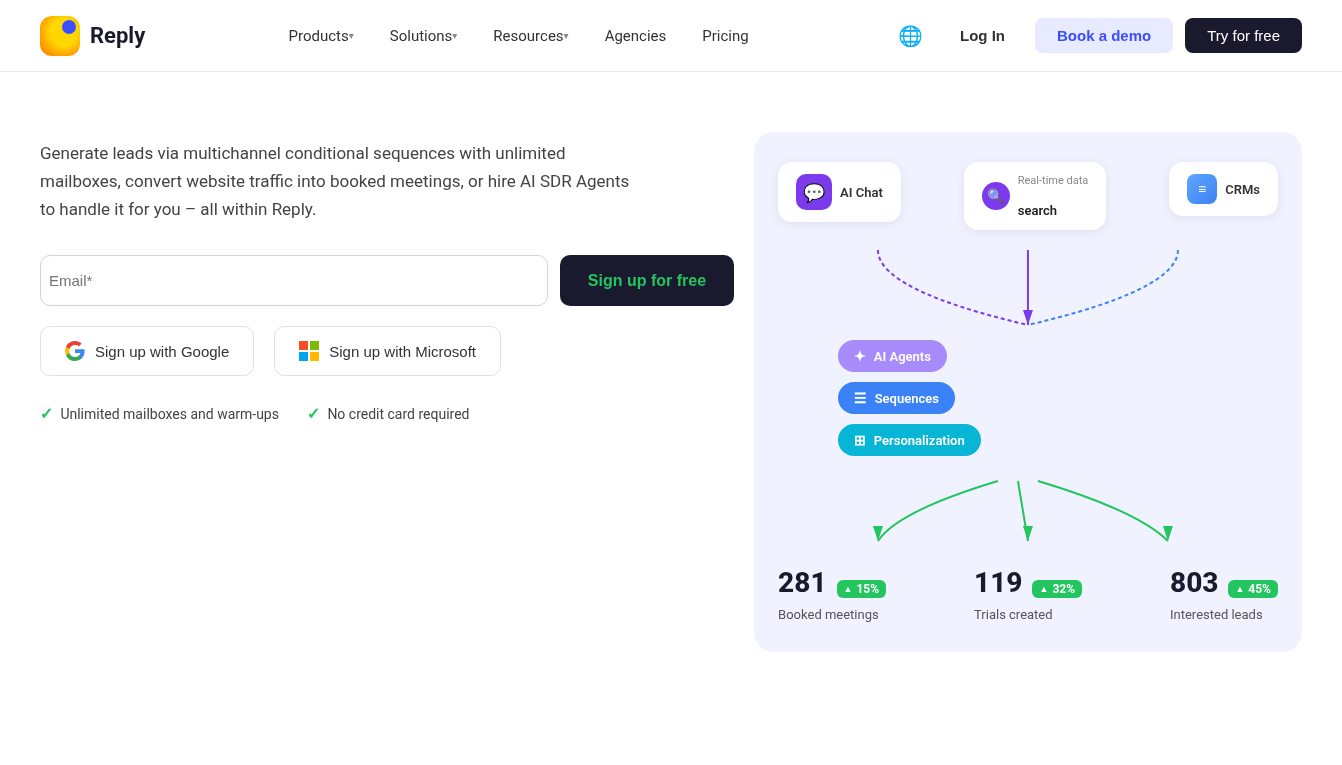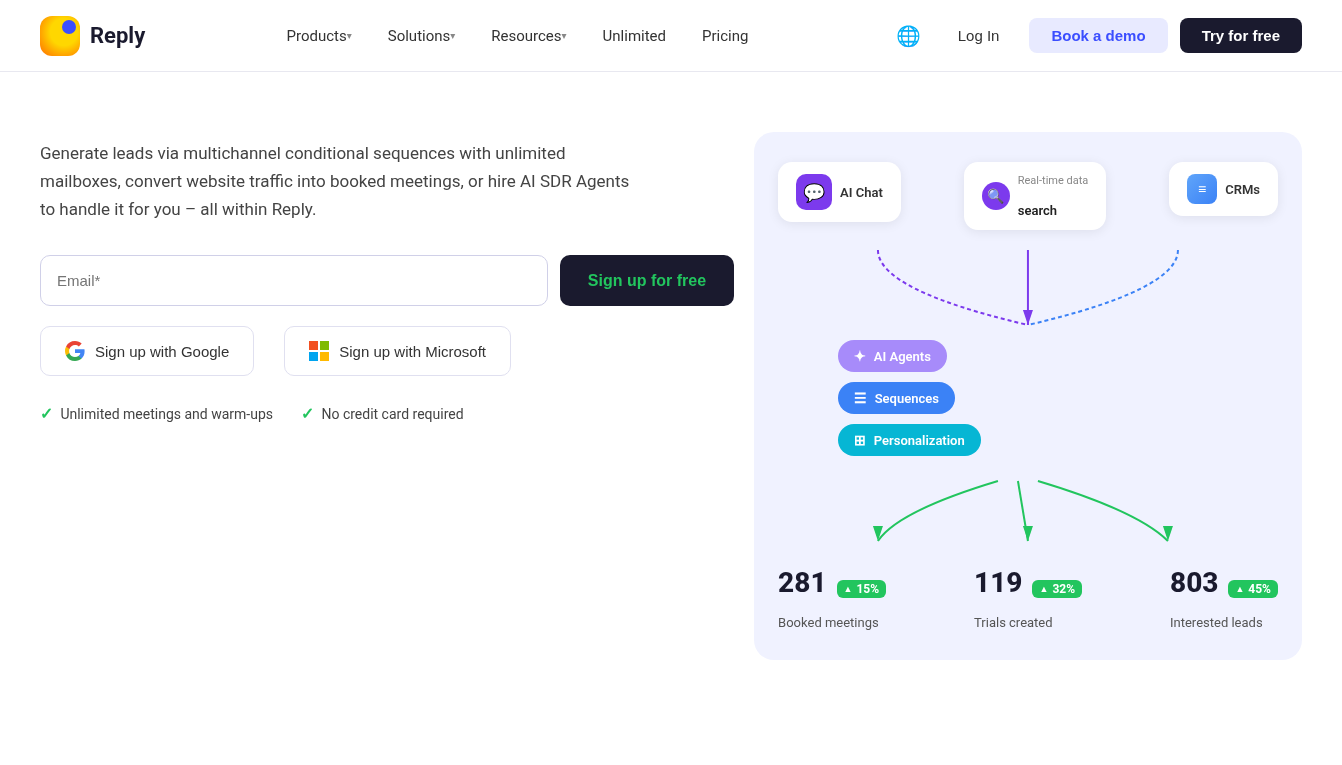--- a/index.html
+++ b/index.html
@@ -33,30 +33,30 @@
       text-decoration: none; border-radius: 6px;
     }
     .nav-link .chevron { font-size: 10px; color: #888; }
     .nav-actions { display: flex; align-items: center; gap: 12px; }
     .globe-btn {
       width: 38px; height: 38px; border-radius: 50%; border: none;
       background: transparent; cursor: pointer; font-size: 20px; color: #555;
       display: flex; align-items: center; justify-content: center;
     }
     .login-btn {
-      padding: 9px 18px; font-size: 15px; font-weight: 400;
+      padding: 9px 18px; font-size: 15px; font-weight: 700;
       background: transparent; border: none; cursor: pointer; color: #333;
     }
     .book-demo-btn {
       padding: 9px 22px; font-size: 15px; font-weight: 600;
       background: #e8eaff; color: #3B4EFF; border: none; border-radius: 8px;
       cursor: pointer;
     }
     .try-free-btn {
-      padding: 9px 22px; font-size: 15px; font-weight: 700;
+      padding: 9px 22px; font-size: 15px; font-weight: 400;
       background: #1a1a2e; color: #fff; border: none; border-radius: 8px;
       cursor: pointer;
     }
 
     
     .hero {
       display: flex; align-items: flex-start;
       padding: 60px 40px 40px;
       min-height: calc(765px - 72px);
       position: relative;
@@ -75,30 +75,30 @@
       padding: 4px 18px;
       border-radius: 12px;
       display: inline-block;
     }
     .hero-sub {
       font-size: 17px; color: #444; line-height: 1.65;
       margin: 7px 0 32px; max-width: 600px;
     }
     .email-row { display: flex; gap: 12px; margin-bottom: 20px; }
     .email-input {
-      flex: 1; padding: 16px 16px; font-size: 15px;
+      flex: 1; padding: 16px 8px; font-size: 15px;
       border: 1.5px solid #d0d0e8; border-radius: 10px;
       outline: none; color: #333;
     }
     .signup-free-btn {
       padding: 16px 28px; font-size: 16px; font-weight: 700;
       background: #1a1a2e; color: #22c55e; border: none; border-radius: 10px;
       cursor: pointer; white-space: nowrap;
     }
-    .social-btns { display: flex; gap: 30px; margin-bottom: 28px; }
+    .social-btns { display: flex; gap: 20px; margin-bottom: 28px; }
     .social-btn {
       display: flex; align-items: center; gap: 10px;
       padding: 14px 24px; border: 1.5px solid #e0e0f0; border-radius: 10px;
       background: #fff; cursor: pointer; font-size: 15px; font-weight: 500; color: #333;
     }
     .google-icon { width: 20px; height: 20px; }
     .microsoft-icon { width: 20px; height: 20px; }
     .hero-checks { display: flex; gap: 28px; }
     .hero-check { display: flex; align-items: center; gap: 7px; font-size: 14px; color: #444; }
     .check-mark { color: #22c55e; font-weight: 700; font-size: 16px; }
@@ -177,21 +177,21 @@
     }
     .stat-card { text-align: left; }
     .stat-number { font-size: 28px; font-weight: 800; color: #1a1a2e; }
     .stat-badge {
       display: inline-flex; align-items: center; gap: 4px;
       background: #22c55e; color: #fff; border-radius: 6px;
       padding: 2px 7px; font-size: 12px; font-weight: 700;
       margin-left: 6px;
     }
     .stat-badge::before { content: '▲'; font-size: 9px; }
-    .stat-label { font-size: 13px; color: #555; margin-top: 16px; }
+    .stat-label { font-size: 13px; color: #555; margin-top: 8px; }
   </style>
 </head>
 <body>
 
 <nav>
   <a class="nav-logo" href="#">
     <div class="nav-logo-icon"></div>
     <span class="nav-logo-text">Reply</span>
   </a>
 
@@ -202,21 +202,21 @@
     </a>
     <a class="nav-link" href="#">
       <span>Solutions</span>
       <span class="chevron">▾</span>
     </a>
     <a class="nav-link" href="#">
       <span>Resources</span>
       <span class="chevron">▾</span>
     </a>
     <a class="nav-link" href="#">
-      <span>Unlimited</span>
+      <span>Agencies</span>
     </a>
     <a class="nav-link" href="#">
       <span>Pricing</span>
     </a>
   </div>
 
   <div class="nav-actions">
     <button class="globe-btn">🌐</button>
     <button class="login-btn">Log In</button>
     <button class="book-demo-btn">Book a demo</button>
@@ -255,21 +255,21 @@
           <rect x="0" y="11" width="9" height="9" fill="#00A4EF"></rect>
           <rect x="11" y="11" width="9" height="9" fill="#FFB900"></rect>
         </svg>
         <span>Sign up with Microsoft</span>
       </button>
     </div>
 
     <div class="hero-checks">
       <div class="hero-check">
         <span class="check-mark">✓</span>
-        <span>Unlimited meetings and warm-ups</span>
+        <span>Unlimited mailboxes and warm-ups</span>
       </div>
       <div class="hero-check">
         <span class="check-mark">✓</span>
         <span>No credit card required</span>
       </div>
     </div>
   </div>
 
   <div class="hero-right">
     <div class="illustration">

